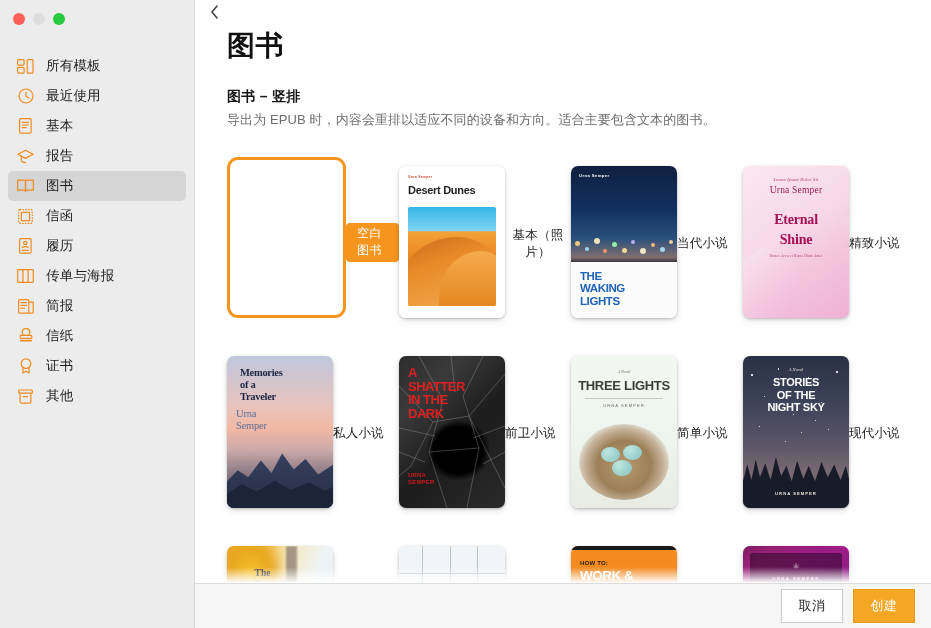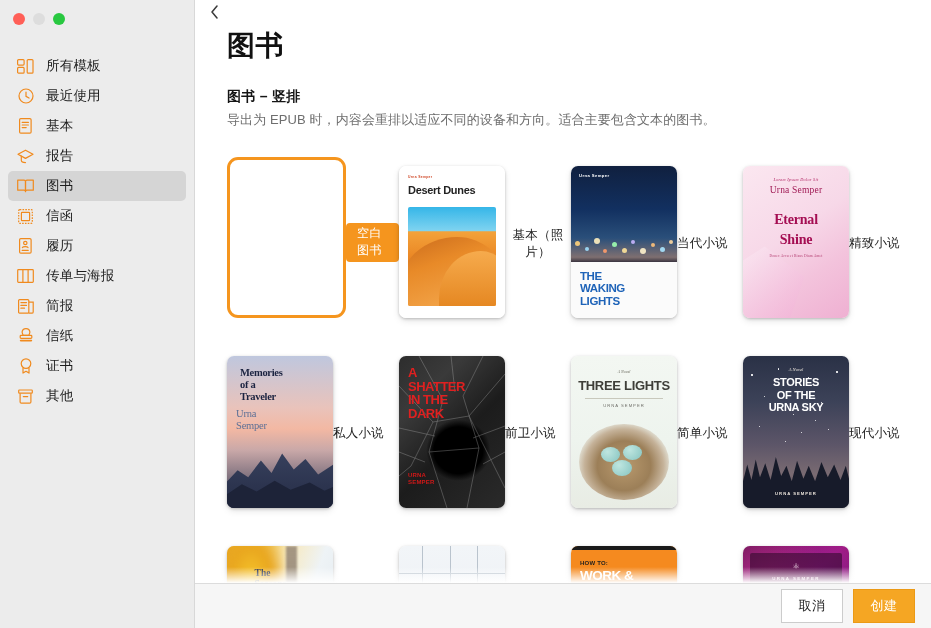--- a/index.html
+++ b/index.html
@@ -656,21 +656,21 @@
                 <span class="ns-star" style="left:15%;top:46%;width:1.1px;height:1.1px"></span>
                 <span class="ns-star" style="left:55%;top:50%;width:1.2px;height:1.2px"></span>
                 <span class="ns-star" style="left:80%;top:48%;width:1px;height:1px"></span>
                 <span class="ns-star" style="left:40%;top:56%;width:1.1px;height:1.1px"></span>
                 <span class="ns-star" style="left:68%;top:42%;width:1px;height:1px"></span>
               </div>
               <div class="ns-trees"></div>
               <div class="ns-sub">A Novel</div>
               <div class="ns-title" style="white-space:pre-line">STORIES
 OF THE
-URNA SKY</div>
+NIGHT SKY</div>
               <div class="ns-auth">URNA SEMPER</div>
             </div>
           </div>
           <div class="cell-label">现代小说</div>
         </div>
 
         <div class="cell">
           <div class="thumb-wrap">
             <div class="cover">
               <div class="sp-bg"></div>

